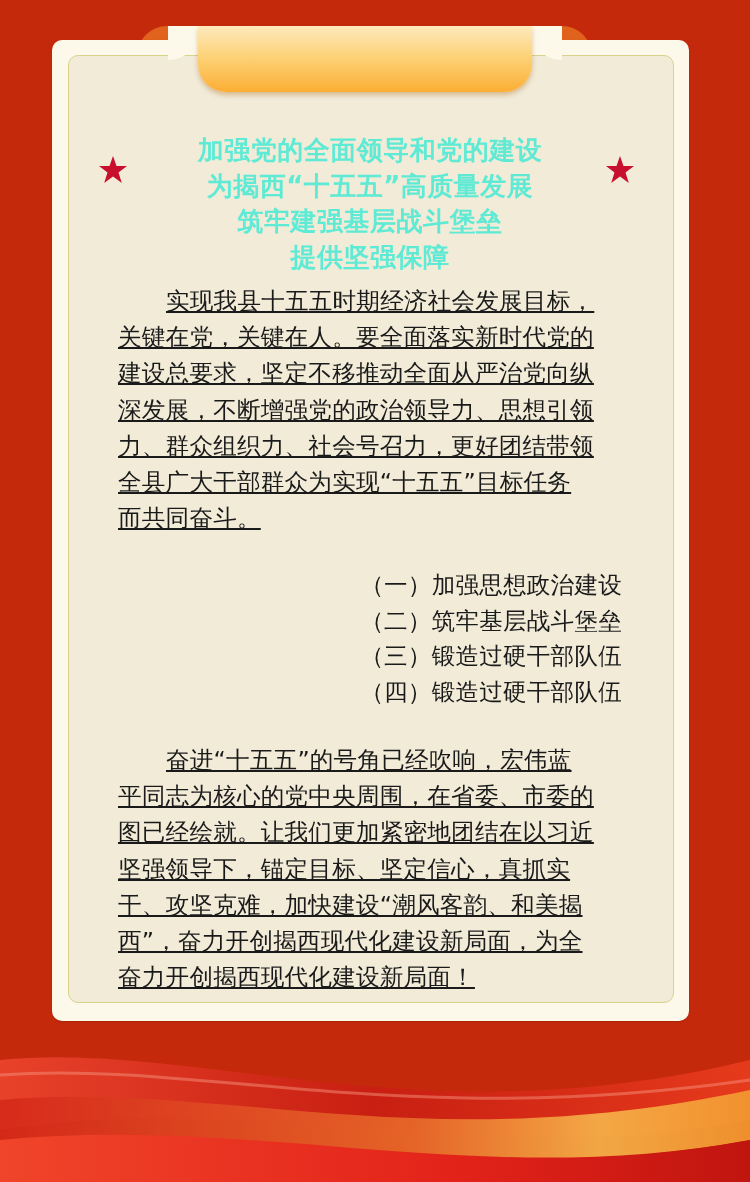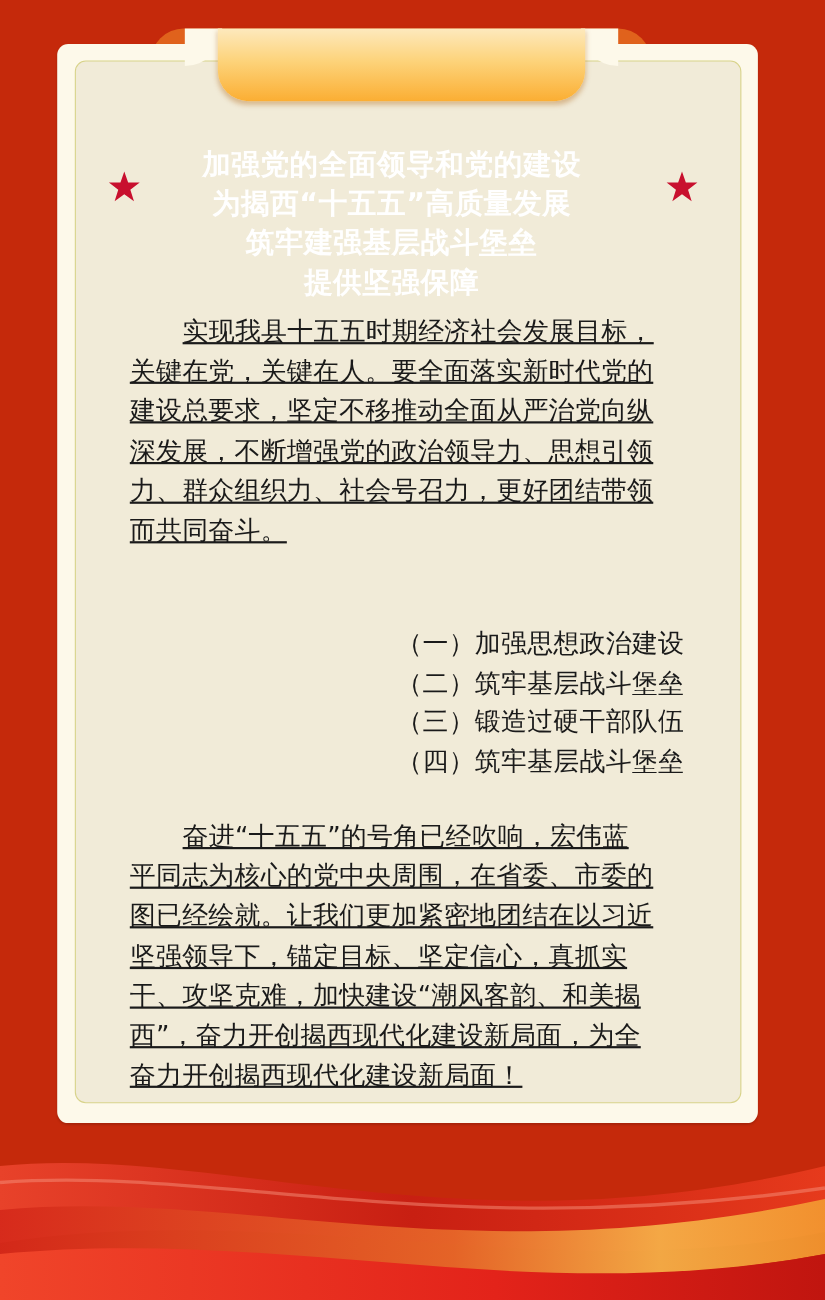--- a/index.html
+++ b/index.html
@@ -8,21 +8,21 @@
   .card{position:absolute;left:52px;top:40px;width:637px;height:981px;background:#fdf9ea;border-radius:10px;box-shadow:0 1px 2px rgba(0,0,0,.15);}
   .tab-back{position:absolute;left:137px;top:26px;width:455px;height:30px;background:#e0621c;border-radius:40px 40px 0 0;}
   .inner{position:absolute;left:68px;top:55px;width:606px;height:948px;background:#f1ebd8;border:1px solid #d8d38a;border-radius:10px;box-sizing:border-box;}
   .tab{position:absolute;left:198px;top:26px;width:334px;height:66px;background:linear-gradient(#fde9bd 0%,#fdd37a 45%,#fbae33 100%);border-radius:0 0 28px 28px;box-shadow:0 3px 5px rgba(170,90,0,.35);}
   .curl-l{position:absolute;left:168px;top:26px;width:34px;height:34px;background:#fdf9ea;border-radius:0 0 34px 0;}
   .curl-r{position:absolute;left:528px;top:26px;width:34px;height:34px;background:#fdf9ea;border-radius:0 0 0 34px;}
   .star{position:absolute;width:30px;height:30px;top:155px;}
   .star svg{width:30px;height:30px;display:block;}
   .star-l{left:98px;}
   .star-r{left:605px;}
-  .title{position:absolute;left:116px;top:133px;width:480px;text-align:center;font-weight:bold;font-size:26px;line-height:35.5px;color:#ffffff;letter-spacing:0.5px;}
+  .title{position:absolute;left:130px;top:133px;width:480px;text-align:center;font-weight:bold;font-size:26px;line-height:35.5px;color:#5eead4;letter-spacing:0.5px;}
   .title div{white-space:nowrap;}
   .body{position:absolute;left:118px;width:504px;font-size:23.6px;line-height:36.2px;color:#1a1a1a;letter-spacing:0.2px;}
   .p1{top:283px;}
   .list{top:568px;}
   .p2{top:742px;}
   .body .line{white-space:nowrap;height:36.2px;text-decoration:underline;}
   .list .item{white-space:nowrap;height:35.5px;line-height:35.5px;text-align:right;}
   .indent{padding-left:48px;}
 </style>
 </head>
@@ -78,28 +78,29 @@
   <div>筑牢建强基层战斗堡垒</div>
   <div>提供坚强保障</div>
 </div>
 
 <div class="body p1">
   <div class="line indent">实现我县十五五时期经济社会发展目标，</div>
   <div class="line">关键在党，关键在人。要全面落实新时代党的</div>
   <div class="line">建设总要求，坚定不移推动全面从严治党向纵</div>
   <div class="line">深发展，不断增强党的政治领导力、思想引领</div>
   <div class="line">力、群众组织力、社会号召力，更好团结带领</div>
+  <div class="line">全县广大干部群众为实现“十五五”目标任务</div>
   <div class="line">而共同奋斗。</div>
 </div>
 
 <div class="body list">
   <div class="item">（一）加强思想政治建设</div>
   <div class="item">（二）筑牢基层战斗堡垒</div>
   <div class="item">（三）锻造过硬干部队伍</div>
-  <div class="item">（四）筑牢基层战斗堡垒</div>
+  <div class="item">（四）锻造过硬干部队伍</div>
 </div>
 
 <div class="body p2">
   <div class="line indent">奋进“十五五”的号角已经吹响，宏伟蓝</div>
   <div class="line">平同志为核心的党中央周围，在省委、市委的</div>
   <div class="line">图已经绘就。让我们更加紧密地团结在以习近</div>
   <div class="line">坚强领导下，锚定目标、坚定信心，真抓实</div>
   <div class="line">干、攻坚克难，加快建设“潮风客韵、和美揭</div>
   <div class="line">西”，奋力开创揭西现代化建设新局面，为全</div>
   <div class="line">奋力开创揭西现代化建设新局面！</div>

